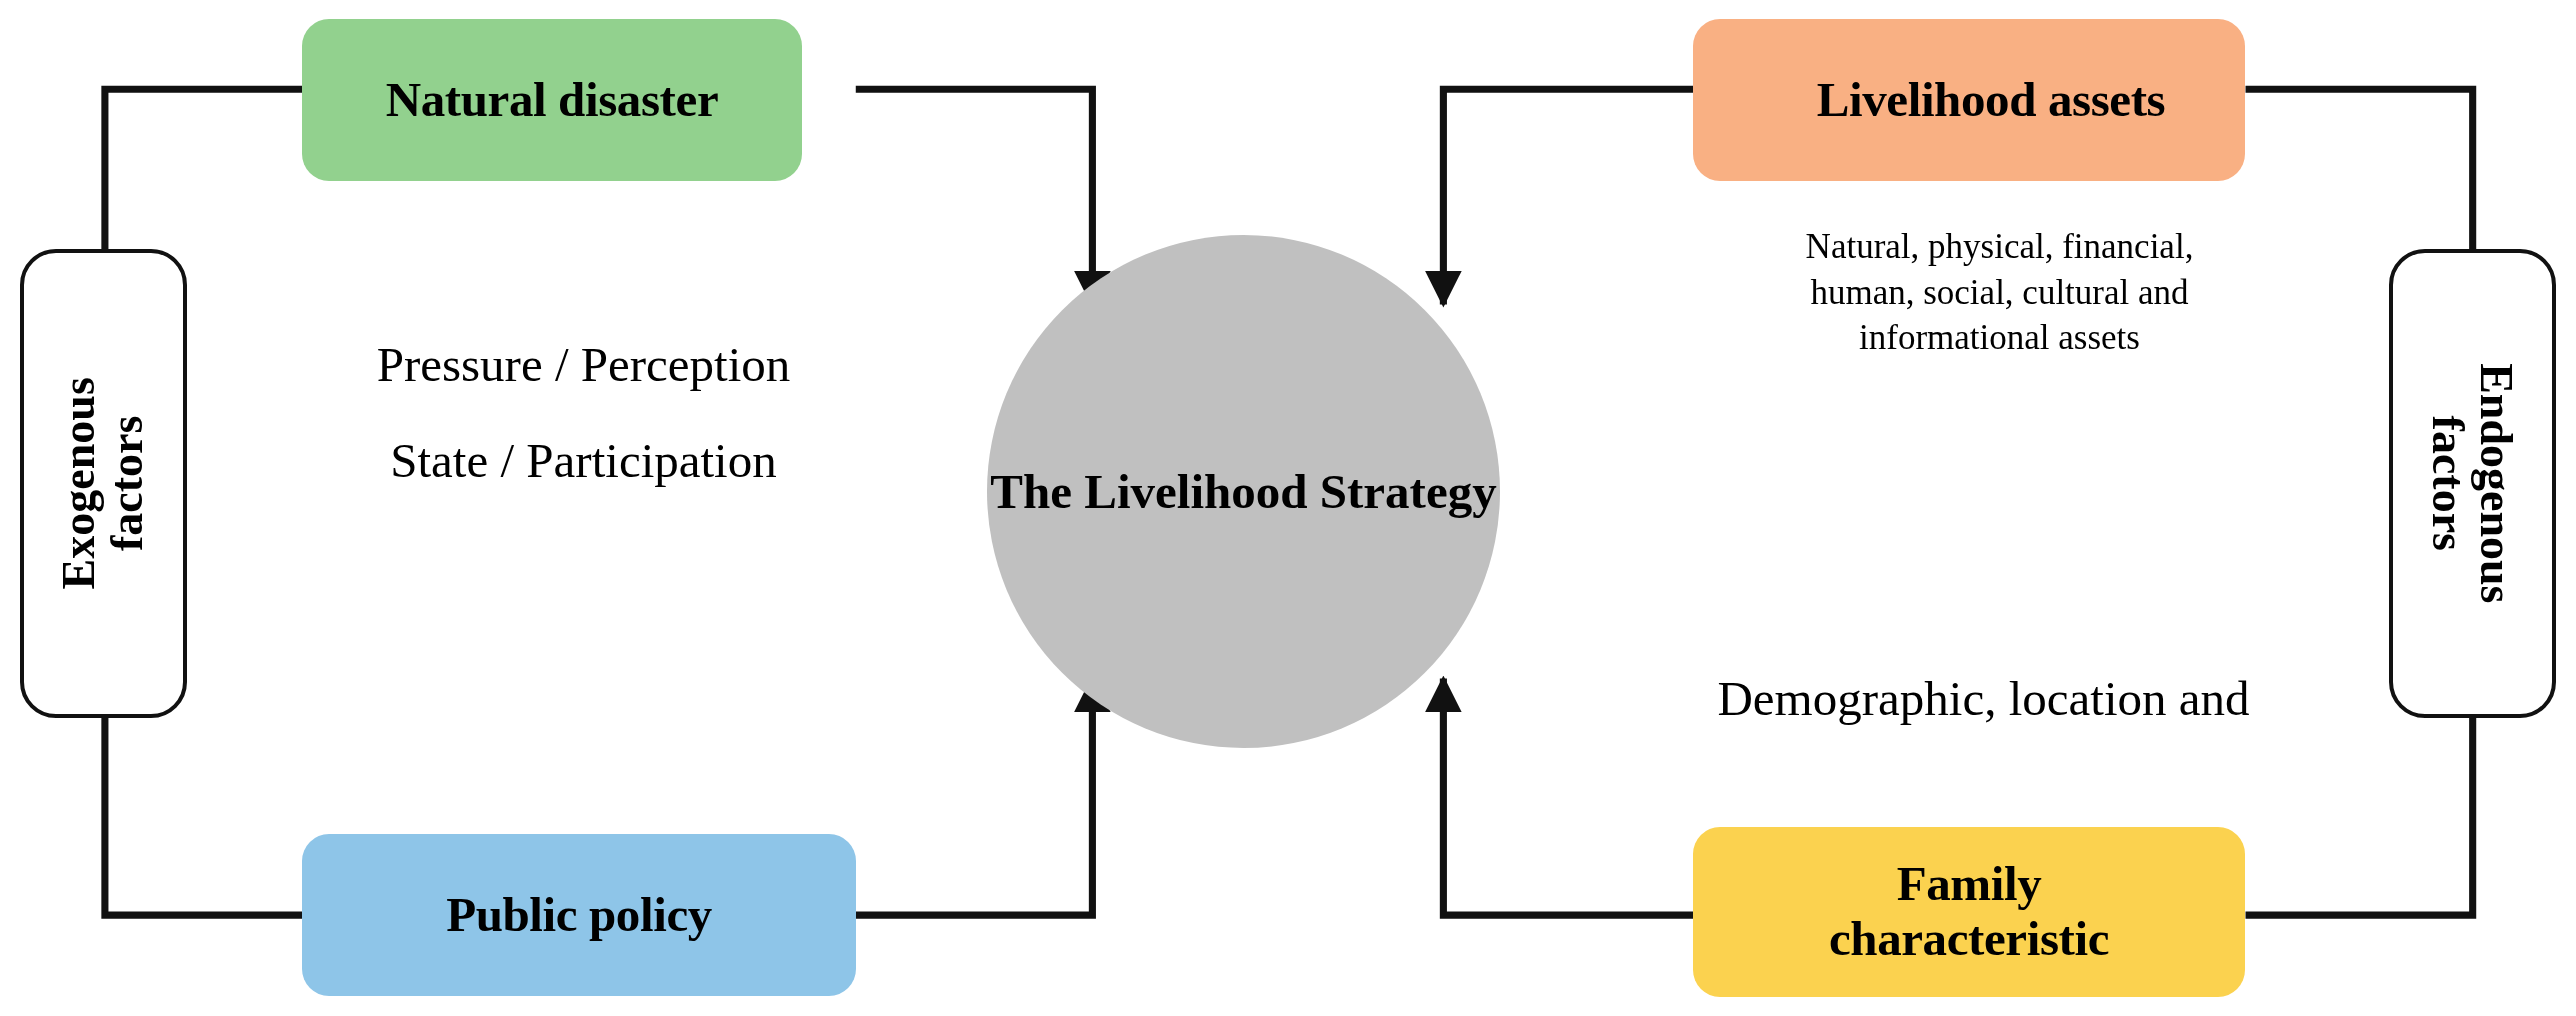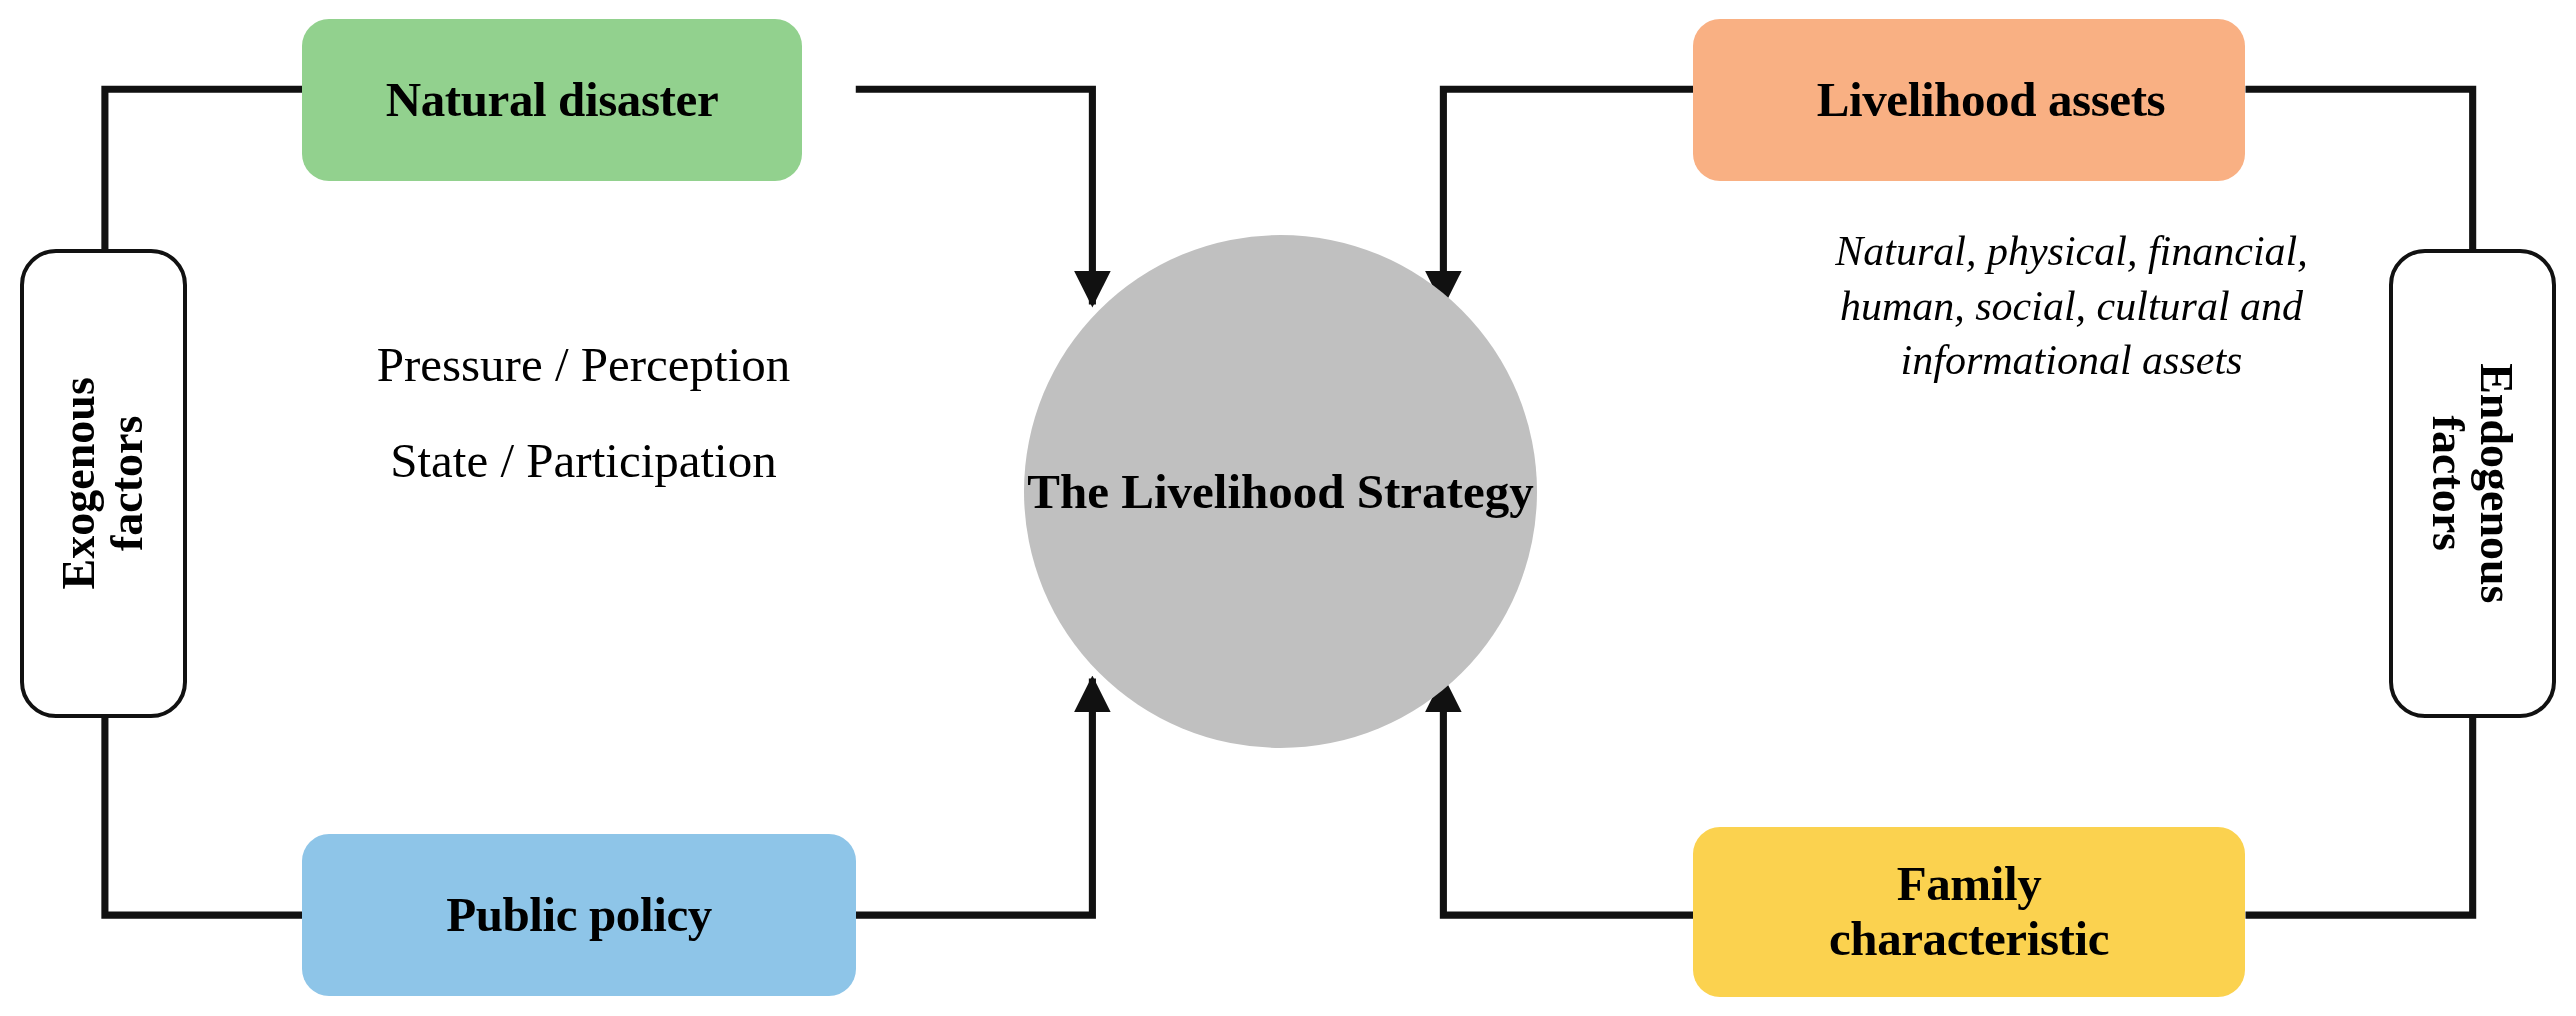--- a/index.html
+++ b/index.html
@@ -58,21 +58,21 @@
     padding-left: 44px;
   }
   #node-family-characteristic {
     left: 1693px; top: 827px; width: 552px; height: 170px;
     background: #FBD24F;
   }
   .chip .two-line { display: block; text-align: center; }
 
   
   #node-livelihood-strategy {
-    left: 1024px; top: 235px; width: 513px; height: 513px;
+    left: 987px; top: 235px; width: 513px; height: 513px;
     background: #C0C0C0;
     border-radius: 50%;
     font-size: 49px;
     line-height: 1.25;
     align-items: center;
   }
 
   
   .side-capsule {
     position: absolute;
@@ -112,23 +112,22 @@
     font-weight: normal;
     text-align: center;
     line-height: 1.30;
   }
   #text-left-list {
     left: 284px; top: 317px; width: 599px;
     font-size: 49px;
     line-height: 1.95;
   }
   #text-assets-desc {
-    left: 1677px; top: 224px; width: 789px;
-    font-size: 42px;
-    font-style: italic;
+    left: 1605px; top: 224px; width: 789px;
+    font-size: 35px;
   }
   #text-family-desc {
     left: 1589px; top: 667px; width: 789px;
     font-size: 49px;
   }
   .text-block .ln { display: block; white-space: nowrap; }
 </style>
 </head>
 <body>
 
@@ -210,16 +209,17 @@
     <span class="ln">State / Participation</span>
   </div>
 
   <div class="text-block" id="text-assets-desc">
     <span class="ln">Natural, physical, financial,</span>
     <span class="ln">human, social, cultural and</span>
     <span class="ln">informational assets</span>
   </div>
 
   <div class="text-block" id="text-family-desc">
+    <span class="ln">Demographic, location and</span>
   </div>
 
 </div>
 
 
 </body></html>

